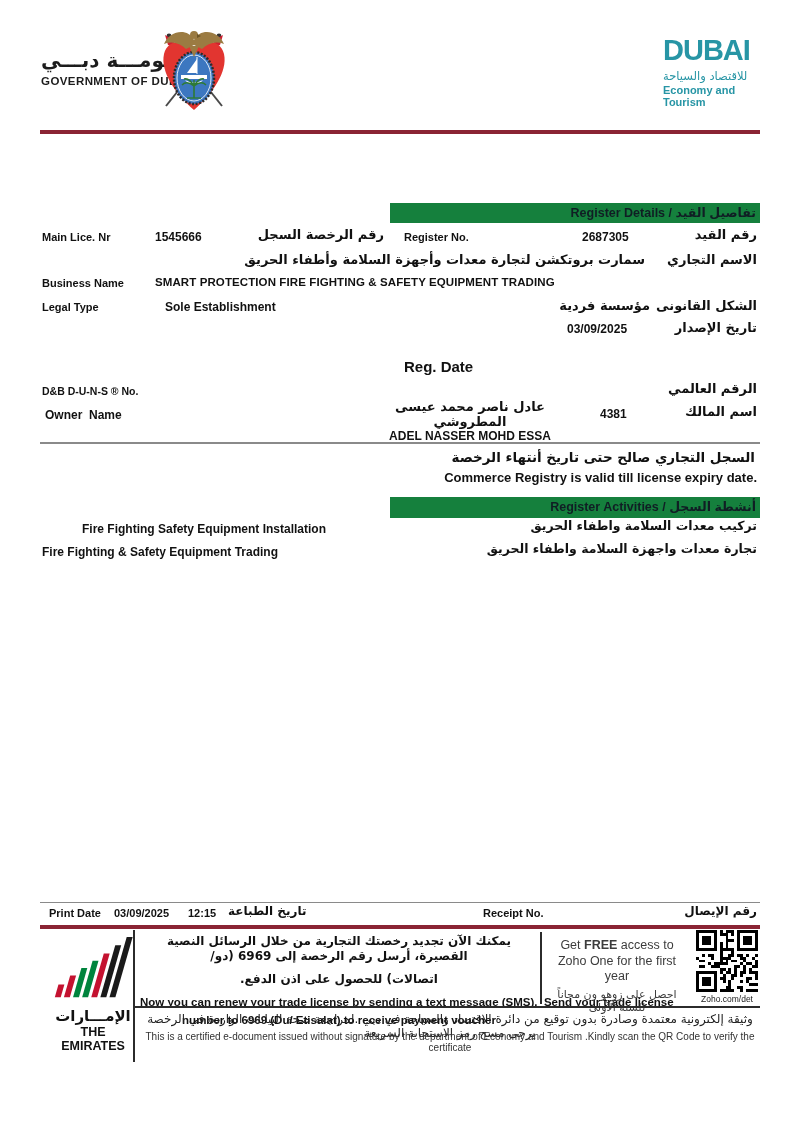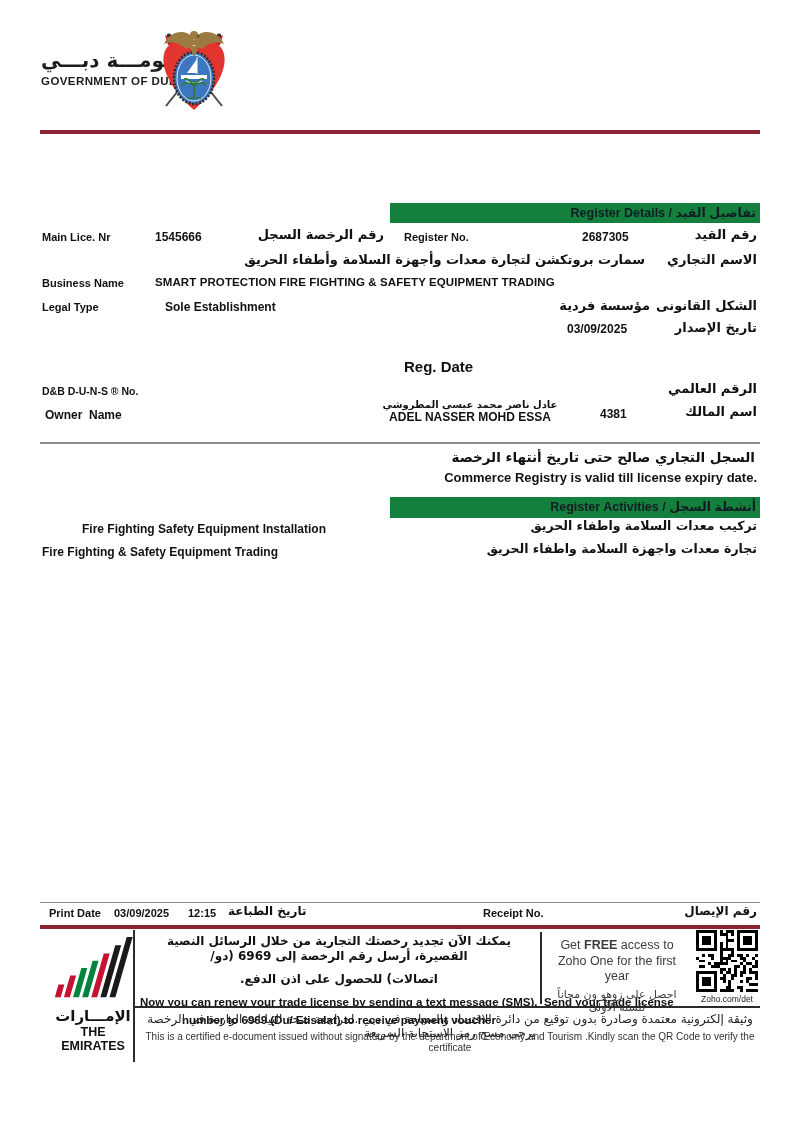--- a/index.html
+++ b/index.html
@@ -46,20 +46,25 @@
       <path d="M38,72 L38,60" stroke="#2e7a34" stroke-width="1.6"></path>
       <path d="M38,60 C33,56 29,56 26,59 M38,60 C43,56 47,56 50,59 M38,60 C34,53 31,52 28,53 M38,60 C42,53 45,52 48,53 M38,60 L38,54" stroke="#2e7a34" stroke-width="1.5" fill="none"></path>
       <line x1="31" y1="72" x2="45" y2="72" stroke="#2e7a34" stroke-width="1.4"></line>
       <path d="M8,18 C14,4 32,2 38,14 C44,2 62,4 68,18 C60,15 52,17 46,23 L38,19 L30,23 C24,17 16,15 8,18 Z" fill="#9b7b42"></path>
       <circle cx="38" cy="9" r="4" fill="#9b7b42"></circle>
       <polygon points="41,8 45,10 41,12" fill="#6e5526"></polygon>
       <polygon points="33,20 43,20 38,31" fill="#9b7b42"></polygon>
     </svg>
   </div>
 
+  <div class="abs" style="left:663px;top:36px;width:100px;">
+    <div class="b" style="font-size:29px;letter-spacing:-1px;color:#2795a5;line-height:1;">DUBAI</div>
+    <div class="ar" style="font-size:11.5px;color:#2795a5;margin-top:4px;text-align:left;">للاقتصاد والسياحة</div>
+    <div class="b" style="font-size:11px;color:#2795a5;margin-top:1px;">Economy and Tourism</div>
+  </div>
 
   <div class="abs maroon" style="left:40px;top:130px;width:720px;height:4px;"></div>
 
   <div class="abs sec-band r" style="left:390px;top:203px;width:370px;height:20px;line-height:20px;padding-right:4px;box-sizing:border-box;font-size:12.5px;font-weight:bold;color:#101e24;">Register Details / تفاصيل القيد</div>
 
   <div class="abs b" style="left:42px;top:231px;font-size:11px;">Main Lice. Nr</div>
   <div class="abs b" style="left:155px;top:230px;font-size:12px;">1545666</div>
   <div class="abs ar b r" style="right:416px;top:227px;font-size:13px;">رقم الرخصة السجل</div>
   <div class="abs b" style="left:404px;top:231px;font-size:11px;">Register No.</div>
   <div class="abs b" style="left:582px;top:230px;font-size:12px;">2687305</div>
@@ -77,21 +82,21 @@
 
   <div class="abs b" style="left:404px;top:323px;font-size:15px;margin-top:35px;">Reg. Date</div>
   <div class="abs b" style="left:567px;top:322px;font-size:12px;">03/09/2025</div>
   <div class="abs ar b r" style="right:43px;top:320px;font-size:13px;">تاريخ الإصدار</div>
 
   <div class="abs b" style="left:42px;top:385px;font-size:10.5px;">D&amp;B D-U-N-S ® No.</div>
   <div class="abs ar b r" style="right:43px;top:381px;font-size:13px;">الرقم العالمي</div>
 
   <div class="abs b" style="left:45px;top:408px;font-size:12px;white-space:pre;">Owner  Name</div>
   <div class="abs c" style="right:230px;top:399px;width:200px;">
-    <div class="ar b" style="font-size:10px;">عادل ناصر محمد عيسى المطروشي</div>
+    <div class="ar b" style="font-size:13px;">عادل ناصر محمد عيسى المطروشي</div>
     <div class="b" style="font-size:12px;">ADEL NASSER MOHD ESSA</div>
   </div>
   <div class="abs b" style="left:600px;top:407px;font-size:12px;">4381</div>
   <div class="abs ar b r" style="right:43px;top:404px;font-size:13px;margin-left:32px;">اسم المالك</div>
 
   <div class="abs grayline" style="left:40px;top:442px;width:720px;height:1.5px;"></div>
   <div class="abs ar b r" style="right:45px;top:449px;font-size:13.5px;">السجل التجاري صالح حتى تاريخ أنتهاء الرخصة</div>
   <div class="abs b r" style="right:43px;top:470px;font-size:13px;">Commerce Registry is valid till license expiry date.</div>
 
   <div class="abs sec-band r" style="left:390px;top:497px;width:370px;height:21px;line-height:21px;padding-right:4px;box-sizing:border-box;font-size:12.5px;font-weight:bold;color:#101e24;">Register Activities / أنشطة السجل</div>

